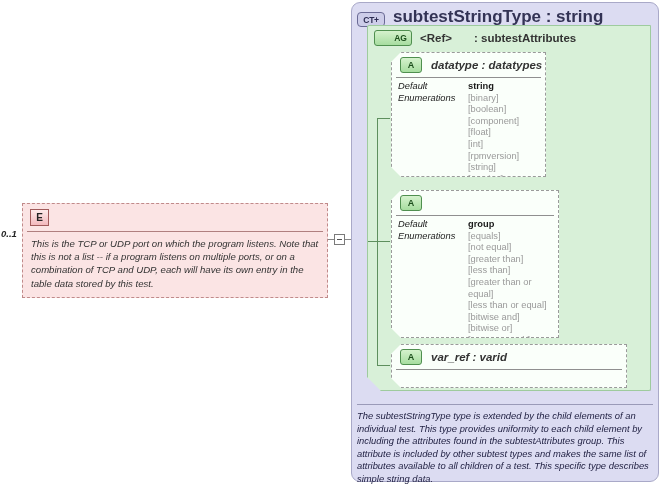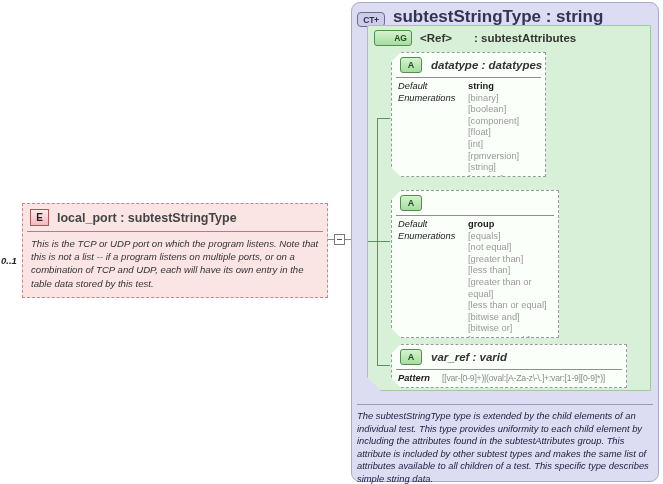--- a/index.html
+++ b/index.html
@@ -65,21 +65,20 @@
     line-height: 13.2px;
     padding: 5px 8px 7px 8px;
   }
   .cardinality {
     position: absolute;
     left: 1px; top: 228px;
     font-size: 9.5px;
     font-style: italic;
     color: #222;
     font-weight: bold;
-    margin-top: 27px;
   }
 
   
   .conn-line {
     position: absolute;
     background: #888888;
   }
   .expand-box {
     position: absolute;
     left: 334px; top: 234px;
@@ -280,21 +279,20 @@
 </head>
 <body>
 
 <div class="canvas">
 
   <div class="cardinality">0..1</div>
 
   <div class="element-box">
     <div class="element-header">
       <div class="icon-e">E</div>
-      <div class="element-title">local_port : subtestStringType</div>
     </div>
     <div class="element-sep"></div>
     <div class="element-doc">This is the TCP or UDP port on which the program listens.  Note that this is not a list -- if a program listens on multiple ports, or on a combination of TCP and UDP, each will have its own entry in the table data stored by this test.</div>
   </div>
 
   <div class="conn-line" style="left:328px; top:239px; width:7px; height:1px;"></div>
   <div class="expand-box"></div>
   <div class="conn-line" style="left:345px; top:239px; width:7px; height:1px;"></div>
 
   <div class="ct-box">
@@ -367,22 +365,18 @@
       </div>
     </div>
   </div>
 
   <div class="attr-box" style="left:391px; top:344px; width:236px; height:44px;">
     <div class="attr-header">
       <div class="icon-a">A</div>
       <div class="attr-title">var_ref   : varid</div>
     </div>
     <div class="attr-sep"></div>
-    <div class="pattern-row">
-      <div class="pattern-label">Pattern</div>
-      <div class="pattern-value">[[var-[0-9]+)|(oval:[A-Za-z\-\.]+:var:[1-9][0-9]*)]</div>
-    </div>
   </div>
 
   <div class="ct-doc-sep"></div>
   <div class="ct-doc">The subtestStringType type is extended by the child elements of an individual test.  This type provides uniformity to each child element by including the attributes found in the subtestAttributes group.  This attribute is included by other subtest types and makes the same list of attributes available to all children of a test.  This specific type describes simple string data.</div>
 
 </div>
 
 </body></html>

